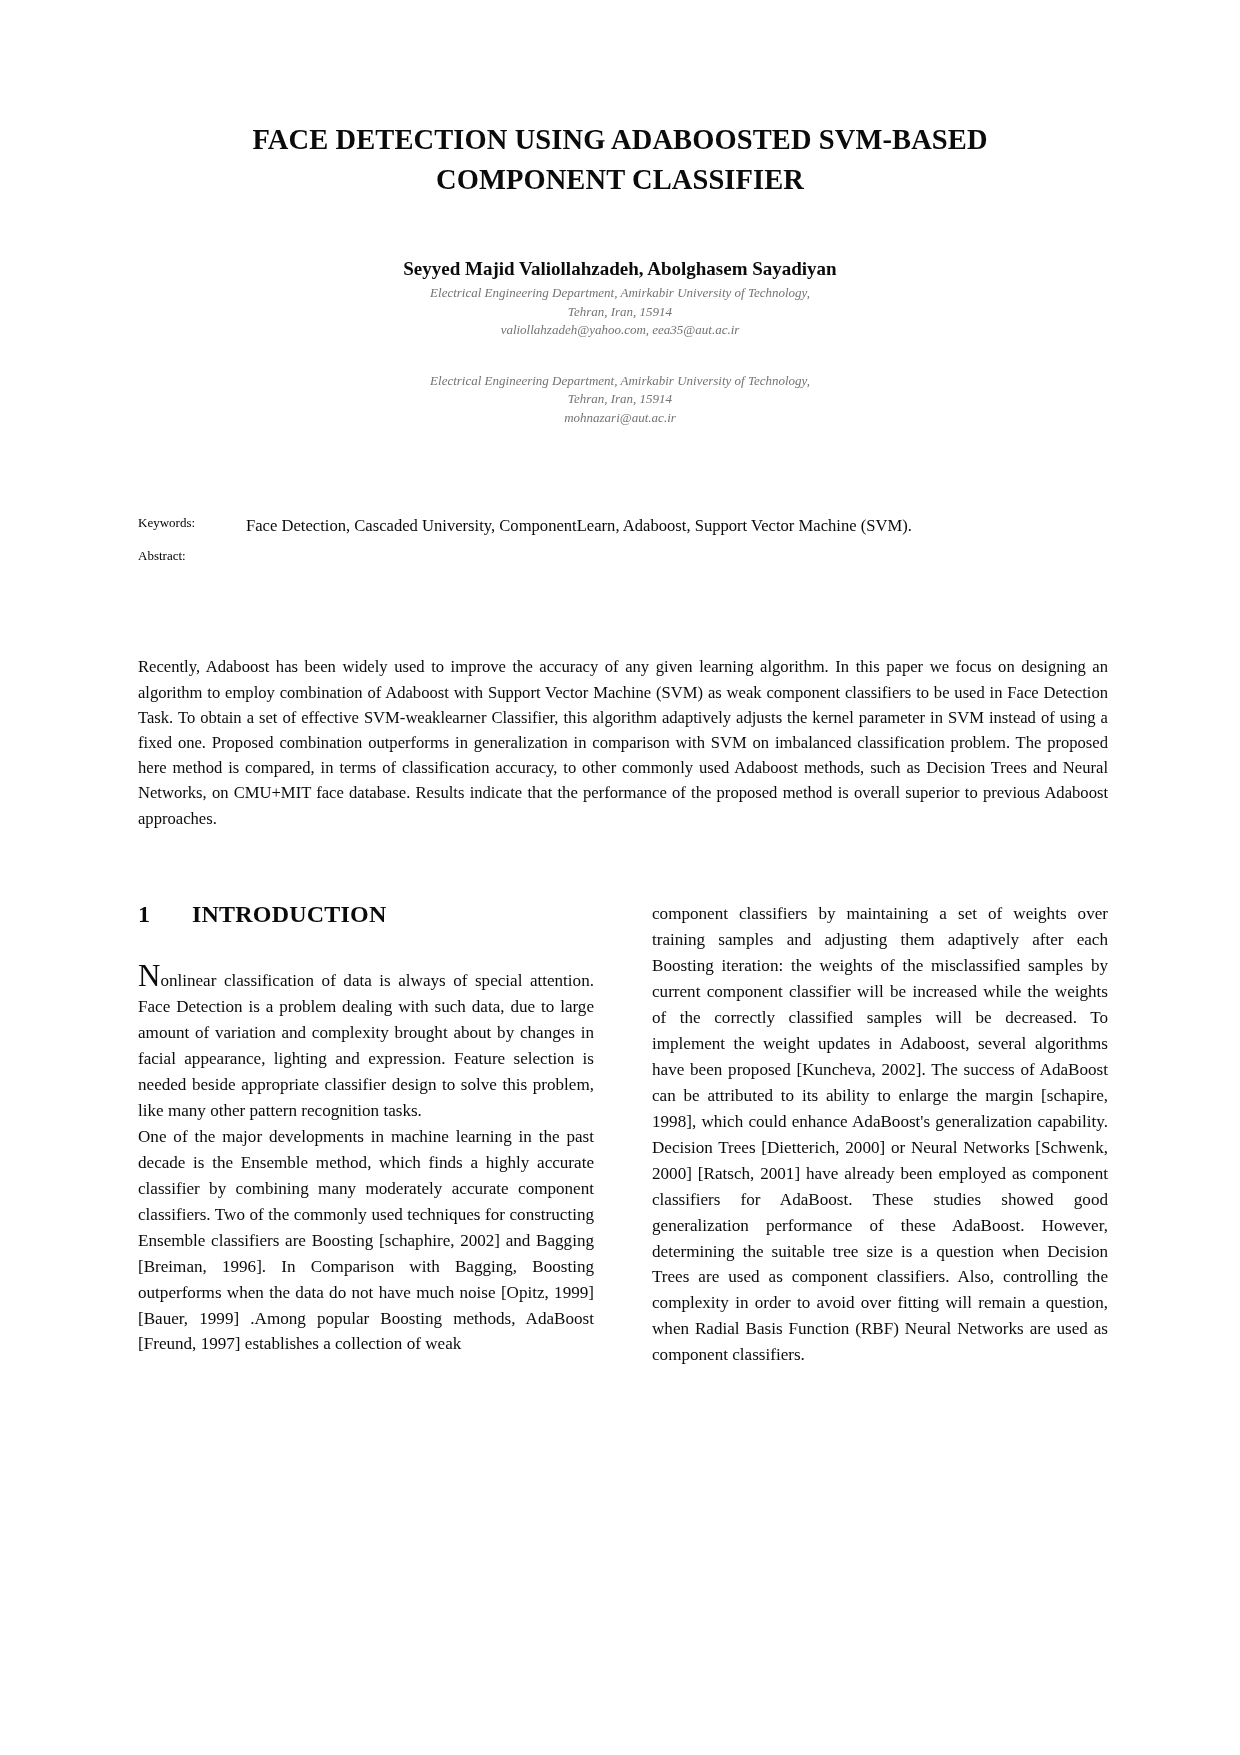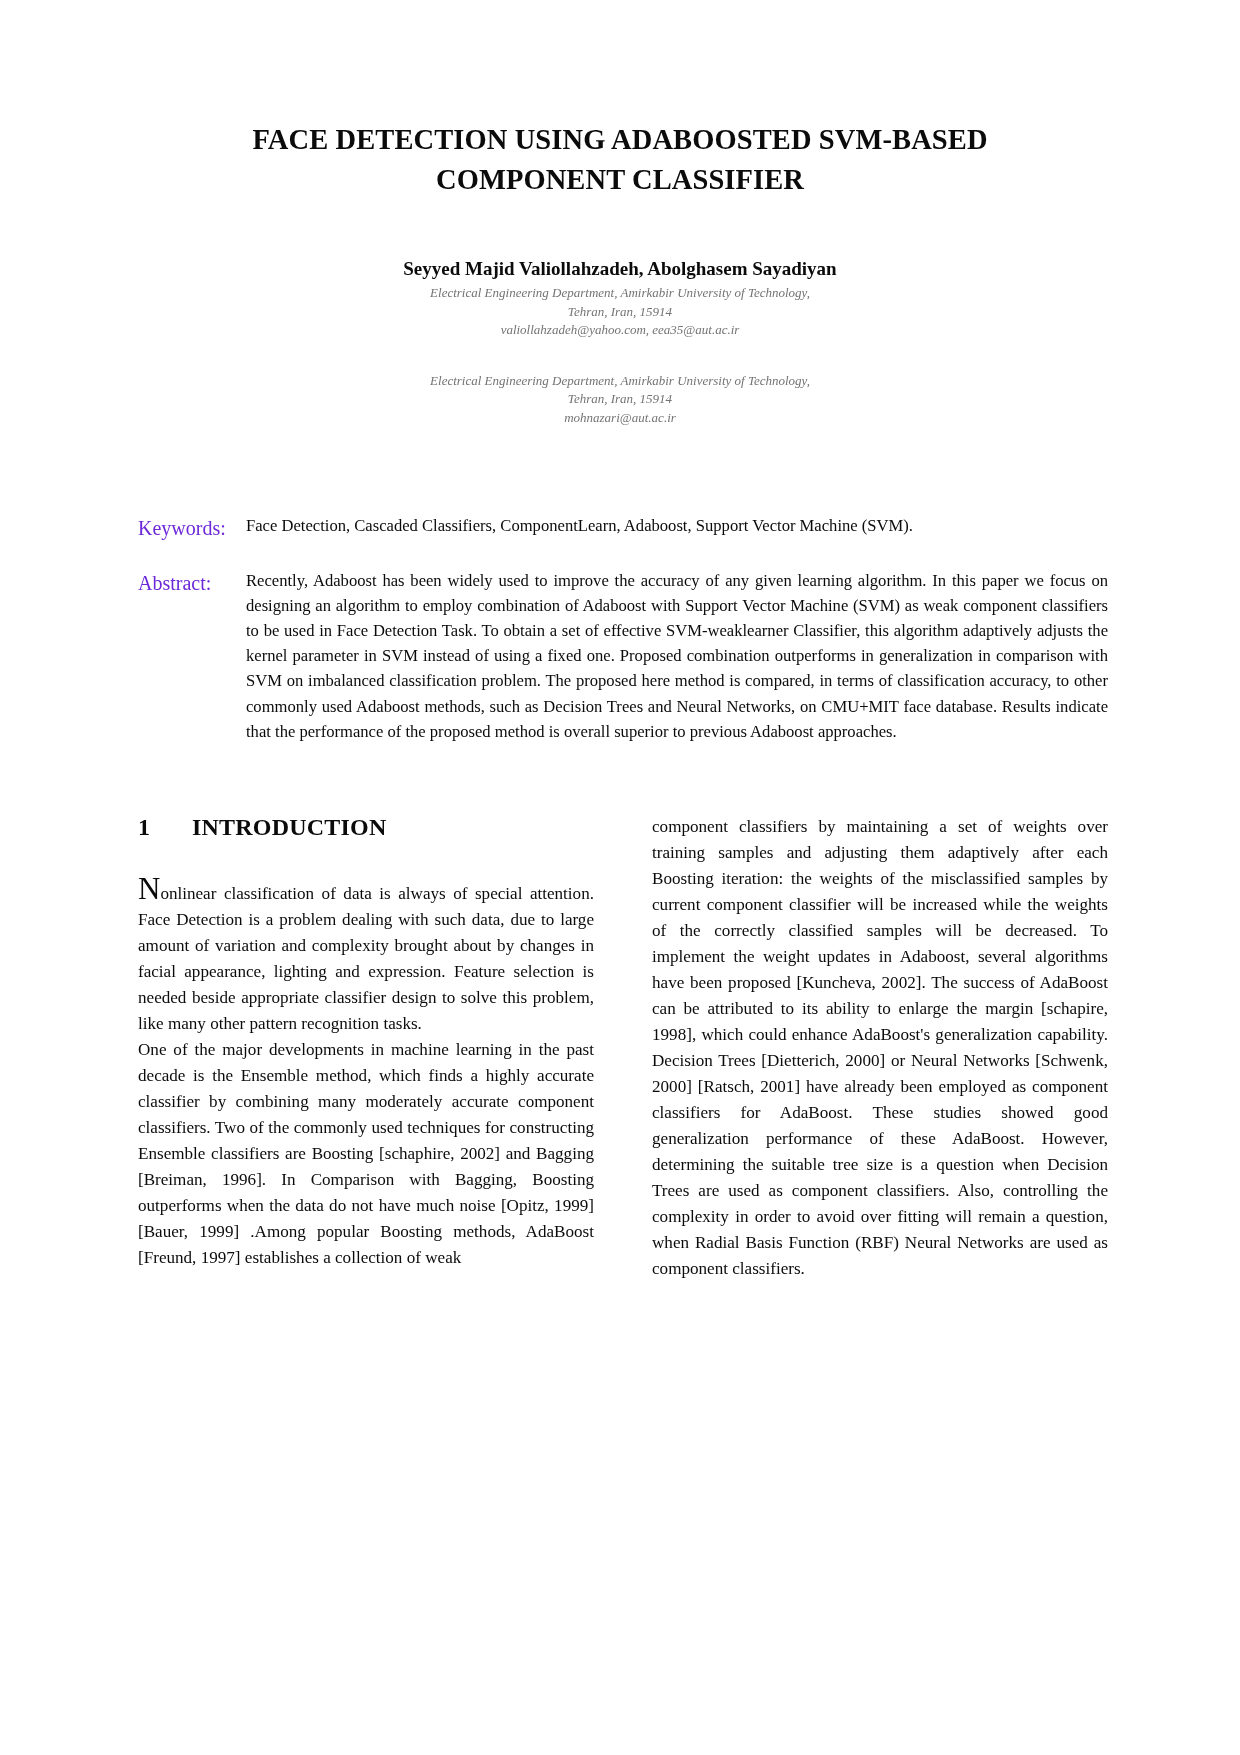--- a/index.html
+++ b/index.html
@@ -70,27 +70,28 @@
   .meta-block {
     margin-top: 86px;
     padding-left: 138px;
     padding-right: 132px;
   }
   .meta-row {
     display: flex;
     align-items: flex-start;
   }
   .meta-row + .meta-row {
-    margin-top: 24px;
+    margin-top: 8px;
+    flex-direction: column;
   }
   .meta-label {
     flex: 0 0 108px;
-    font-size: 20px;
+    font-size: 13px;
     line-height: 1.52;
-    color: #6d28d9;
+    color: #000000;
   }
   .meta-text {
     flex: 1 1 auto;
     font-size: 16.6px;
     line-height: 1.52;
     text-align: justify;
     text-justify: inter-word;
     color: #0b0b0b;
   }
   .meta-text.nowrap-line {
@@ -169,21 +170,21 @@
       <div class="affil-line">Tehran, Iran, 15914</div>
       <div class="affil-line">mohnazari@aut.ac.ir</div>
     </div>
 
   </div>
 
   <div class="meta-block">
 
     <div class="meta-row">
       <div class="meta-label">Keywords:</div>
-      <div class="meta-text nowrap-line">Face Detection, Cascaded Classifiers, ComponentLearn, Adaboost, Support Vector Machine (SVM).</div>
+      <div class="meta-text nowrap-line">Face Detection, Cascaded University, ComponentLearn, Adaboost, Support Vector Machine (SVM).</div>
     </div>
 
     <div class="meta-row">
       <div class="meta-label">Abstract:</div>
       <div class="meta-text">Recently, Adaboost has been widely used to improve the accuracy of any given learning algorithm. In this paper we focus on designing an algorithm to employ combination of Adaboost with Support Vector Machine (SVM) as weak component classifiers to be used in Face Detection Task. To obtain a set of effective SVM-weaklearner Classifier, this algorithm adaptively adjusts the kernel parameter in SVM instead of using a fixed one. Proposed combination outperforms in generalization in comparison with SVM on imbalanced classification problem. The proposed here method is compared, in terms of classification accuracy, to other commonly used Adaboost methods, such as Decision Trees and Neural Networks, on CMU+MIT face database. Results indicate that the performance of the proposed method is overall superior to previous Adaboost approaches.</div>
     </div>
 
   </div>
 
   <div class="body-area">

